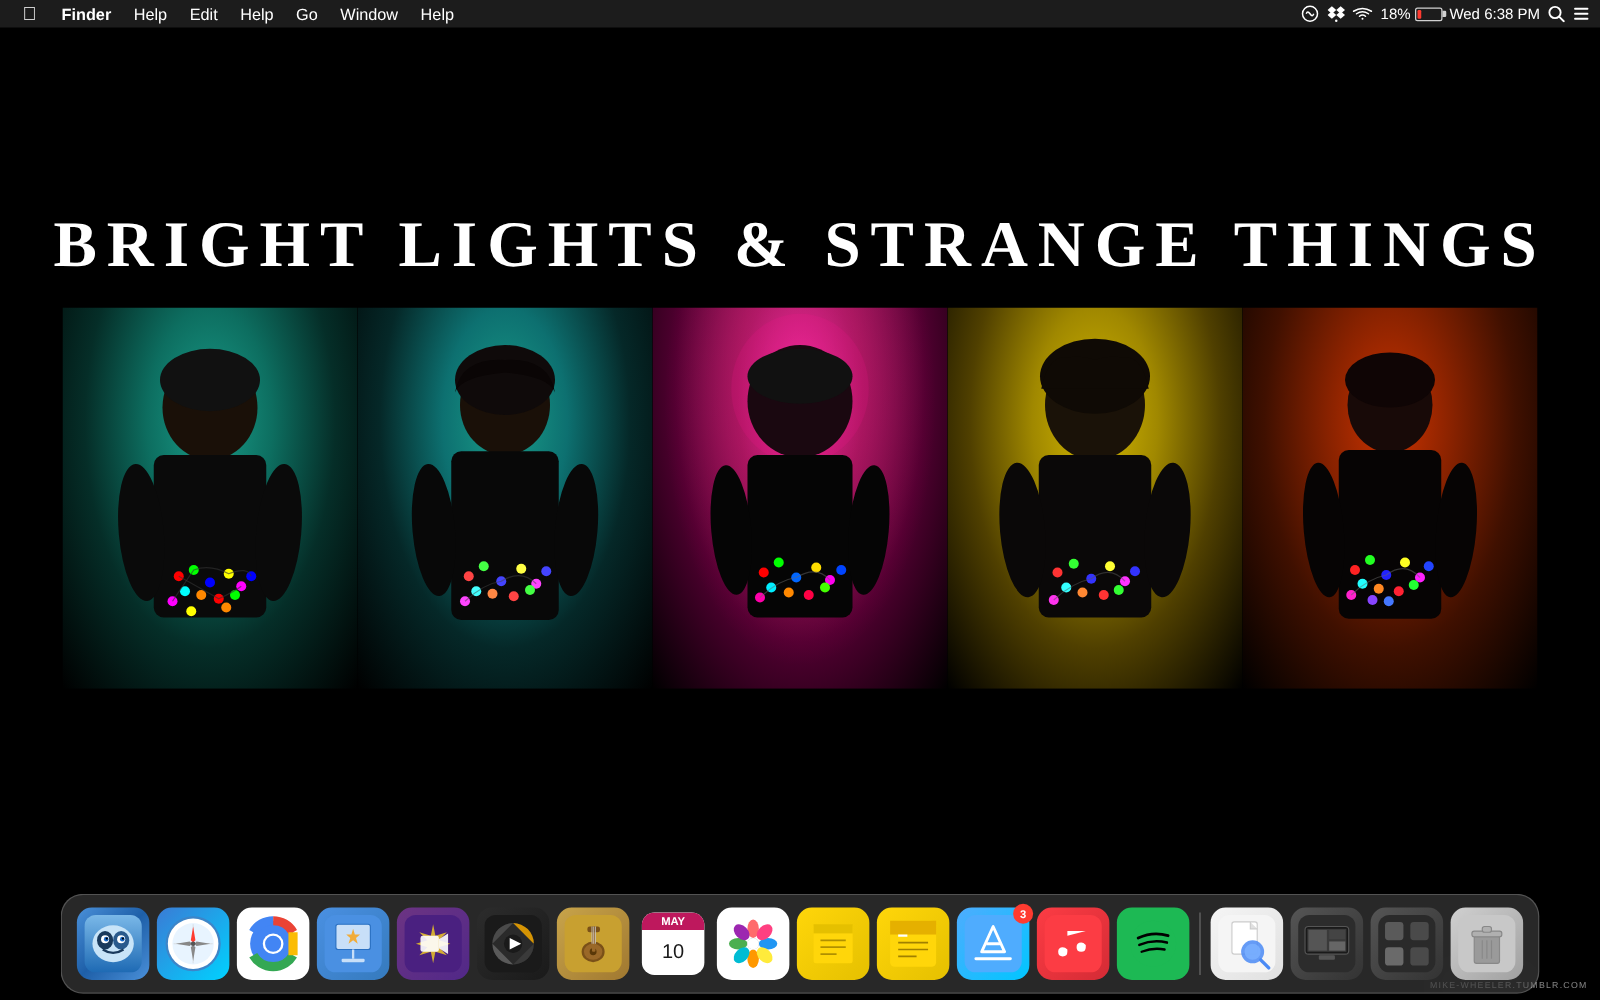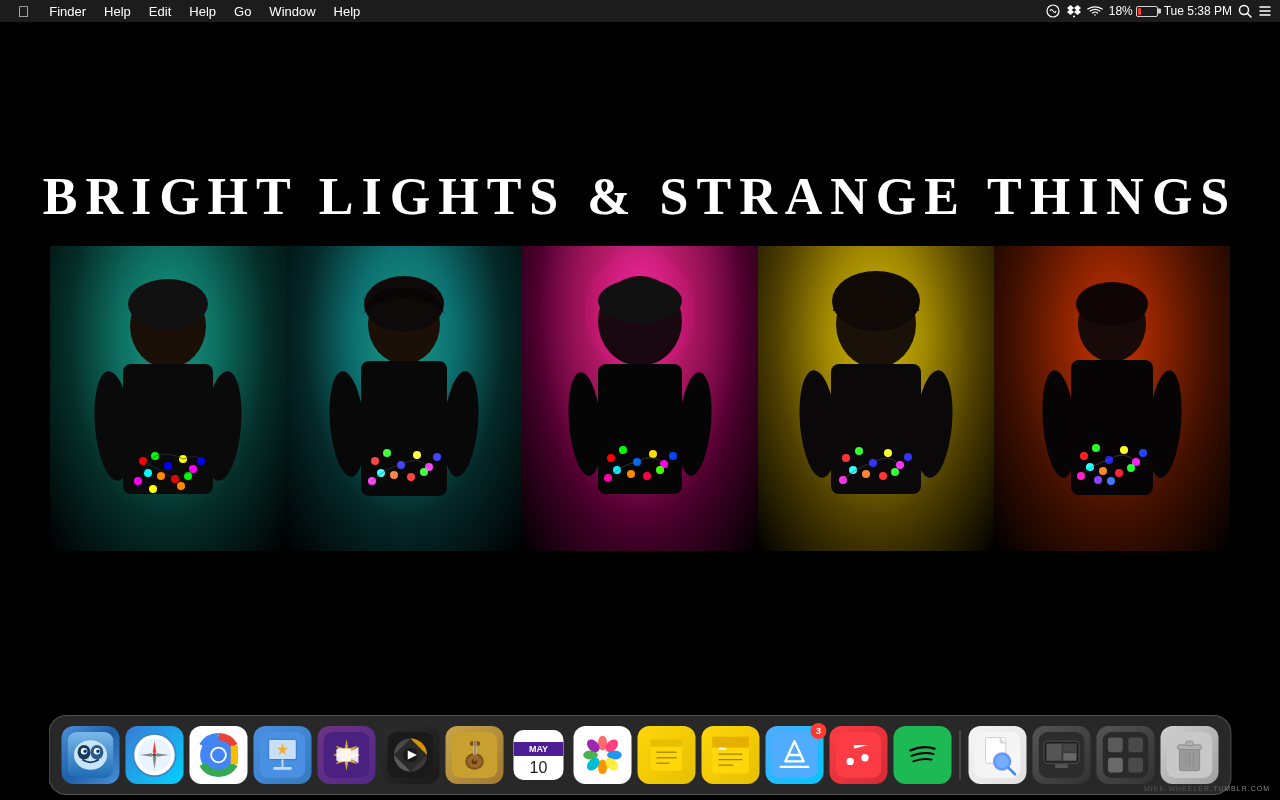--- a/index.html
+++ b/index.html
@@ -243,45 +243,44 @@
     .cal-icon {
       width: 50px;
       height: 50px;
       background: #fff;
       border-radius: 10px;
       overflow: hidden;
       display: flex;
       flex-direction: column;
     }
     .cal-header {
-      background: #4c1d95;
+      background: #be185d;
       color: #fff;
       font-size: 9px;
       text-align: center;
       padding: 2px 0;
       font-weight: bold;
-      margin-top: 12px;
     }
     .cal-date {
       flex: 1;
       display: flex;
       align-items: center;
       justify-content: center;
       font-size: 16px;
       font-weight: 300;
       color: #1a1a1a;
     }
   </style>
 </head>
 <body>
 
 <div id="menubar">
   <div class="menu-left">
     <div class="menu-item apple-logo"></div>
-    <div class="menu-item" style="font-weight:400;">Finder</div>
+    <div class="menu-item" style="font-weight:700;">Finder</div>
     <div class="menu-item">Help</div>
     <div class="menu-item">Edit</div>
     <div class="menu-item">Help</div>
     <div class="menu-item">Go</div>
     <div class="menu-item">Window</div>
     <div class="menu-item">Help</div>
   </div>
   <div class="menu-right">
 
     <div class="menu-right-item">
@@ -313,21 +312,21 @@
     <div class="menu-right-item">
       <span style="font-size:12px;">18%</span>
       <span class="battery-icon">
         <span class="battery-bar">
             <span class="battery-fill"></span>
           </span>
       </span>
     </div>
 
     <div class="menu-right-item">
-      <span>Tue 5:38 PM</span>
+      <span>Wed 6:38 PM</span>
     </div>
 
     <div class="menu-right-item">
       <svg width="14" height="14" viewBox="0 0 14 14">
         <circle cx="6" cy="6" r="4.5" fill="none" stroke="white" stroke-width="1.5"></circle>
         <line x1="9.5" y1="9.5" x2="13" y2="13" stroke="white" stroke-width="1.5" stroke-linecap="round"></line>
       </svg>
     </div>
 
     <div class="menu-right-item">

